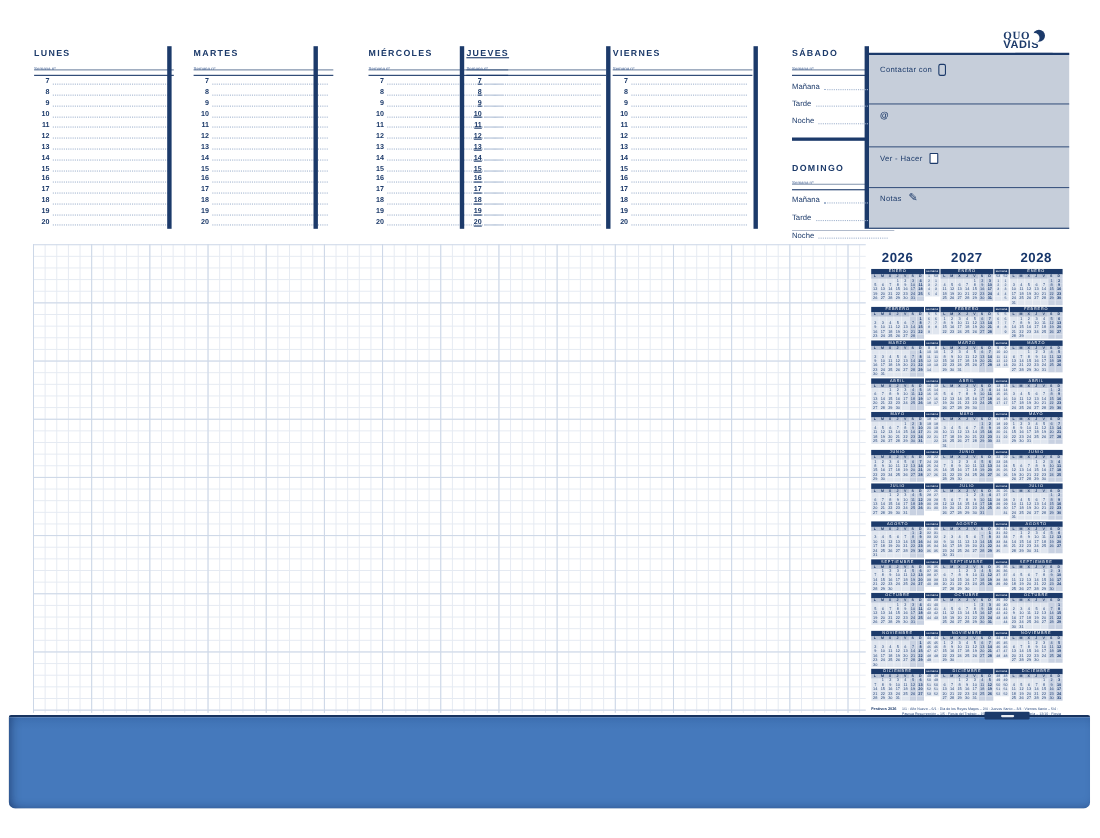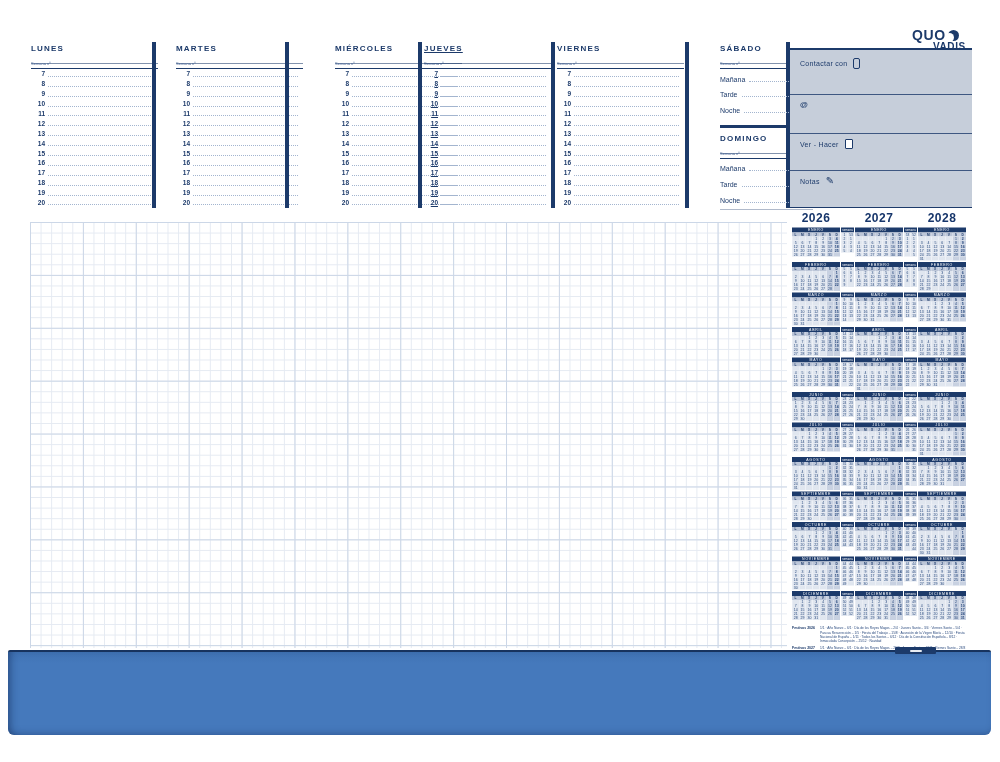--- a/index.html
+++ b/index.html
@@ -4,25 +4,25 @@
 <style>
   html,body{margin:0;padding:0;background:#fff;}
   .sheet{position:relative;width:1000px;height:762px;background:#ffffff;overflow:hidden;
          font-family:"Liberation Sans",sans-serif;color:#1c3a6a;}
 
   
   .copyright{position:absolute;left:795px;top:40px;height:6px;}
   .copyright span{display:inline-block;font-size:7px;color:#1c3a6a;transform:scale(.5);transform-origin:0 0;white-space:nowrap;}
   .logo{position:absolute;left:912px;top:27px;width:60px;}
   .logo-row{display:flex;align-items:center;}
-  .logo-quo{font-size:14px;font-weight:bold;letter-spacing:.6px;}
+  .logo-quo{font-size:10px;font-weight:bold;letter-spacing:.6px;font-family:Liberation Serif, serif;}
   .crescent{position:relative;display:inline-block;width:11px;height:11px;margin-left:2px;}
   .crescent-disc{position:absolute;left:0;top:0;width:11px;height:11px;border-radius:50%;background:#1c3a6a;}
   .crescent-cut{position:absolute;left:-3px;top:3px;width:9px;height:9px;border-radius:50%;background:#fff;}
-  .logo-vadis{font-size:10px;font-weight:bold;letter-spacing:.6px;margin:-2px 0 0 21px;}
+  .logo-vadis{font-size:10px;font-weight:bold;letter-spacing:.6px;margin:-2px 0 0 0;}
   .logo-rule{width:34px;height:1px;background:#1c3a6a;margin:1px 0 0 11px;opacity:.8;}
 
   
   .wcol{position:absolute;top:42px;width:127px;height:166px;}
   .day-name{font-size:8px;font-weight:bold;letter-spacing:1.2px;padding-top:2px;}
   .tiny{height:6px;margin-top:1px;}
   .tiny span{display:inline-block;font-size:8px;color:#456395;transform:scale(.5);transform-origin:0 0;white-space:nowrap;}
   .rule-a{margin-top:3px;border-top:1px solid rgba(28,58,106,.55);}
   .hours{margin-top:4px;border-top:1px solid #1c3a6a;}
   .hrow{display:flex;align-items:flex-end;height:9.9px;}
@@ -30,21 +30,21 @@
   .hline{flex:1;border-bottom:1px dotted #a3b5cf;margin:0 5px 2px 0;}
   .sep{position:absolute;top:42px;width:4px;height:166px;background:#1c3a6a;}
 
   
   .wkend{position:absolute;left:720px;top:42px;width:93px;height:167px;border-bottom:1px solid rgba(28,58,106,.35);}
   .slots{margin-top:4px;border-top:1px solid #1c3a6a;}
   .srow{display:flex;align-items:flex-end;height:15.6px;}
   .slabel{font-size:7px;color:#1c3a6a;margin-right:4px;line-height:1;padding-bottom:2px;}
   .sline{flex:1;border-bottom:1px dotted #a3b5cf;margin:0 6px 3px 0;}
   .thick-bar{height:3px;background:#1c3a6a;margin-top:9px;}
-  .dom-head{padding-top:4px;}
+  .dom-head{padding-top:18px;}
 
   
   .panel{position:absolute;left:790px;top:48px;width:182px;height:157px;background:#c6ceda;
          border-top:2px solid #1c3a6a;border-bottom:1px solid #1c3a6a;}
   .pdiv{position:absolute;left:0;right:0;height:1px;background:rgba(28,58,106,.8);}
   .plabel{position:absolute;left:10px;font-size:7px;color:#1c3a6a;letter-spacing:.3px;display:flex;align-items:center;gap:6px;}
   .phone-icon{display:inline-block;width:5px;height:9px;border:1.2px solid #1c3a6a;border-radius:2px;}
   .clip-icon{position:relative;display:inline-block;width:6px;height:8px;border:1.1px solid #1c3a6a;border-radius:1px;background:#fff;}
   .pencil-icon{font-size:10px;color:#1c3a6a;line-height:1;}
   .at-label{font-size:8px;font-weight:bold;}
@@ -52,21 +52,21 @@
   
   .grid-paper{position:absolute;left:30px;top:222px;width:757px;height:426px;background:#fff;
     background-image:
       linear-gradient(to right,#ccd7e7 1px,transparent 1px),
       linear-gradient(to bottom,#ccd7e7 1px,transparent 1px),
       linear-gradient(to right,#e5eaf2 1px,transparent 1px),
       linear-gradient(to bottom,#e5eaf2 1px,transparent 1px);
     background-size:52.9px 52.9px,52.9px 52.9px,10.58px 10.58px,10.58px 10.58px;}
 
   
-  .cal-scale{position:absolute;left:792px;top:211px;width:174px;height:440px;}
+  .cal-scale{position:absolute;left:792px;top:228px;width:174px;height:440px;}
   .cal-inner{width:348px;transform:scale(.5);transform-origin:0 0;}
   .year-row{display:grid;grid-template-columns:96px 26px 96px 26px 96px;column-gap:2px;margin-bottom:5px;}
   .yhead{font-size:24px;font-weight:bold;color:#17366b;text-align:center;letter-spacing:1px;}
   .cal-grid{display:grid;grid-template-columns:96px 26px 96px 26px 96px;column-gap:2px;row-gap:3px;align-items:start;}
   .mcell{width:96px;}
   .mhead{height:10px;line-height:10px;background:#1c3a6a;color:#fff;font-size:7px;letter-spacing:1.5px;text-align:center;}
   .mgrid{display:grid;grid-template-columns:repeat(7,1fr);}
   .wd{height:8px;line-height:8px;font-size:6.5px;font-weight:bold;text-align:center;color:#1c3a6a;background:#bcc6d8;}
   .dc{height:8px;line-height:8px;font-size:7px;text-align:center;color:#27487d;background:#e0e6ef;border-left:.5px solid #f2f4f8;}
   .dc.we,.wd.we{background:#c8d1e1;}

